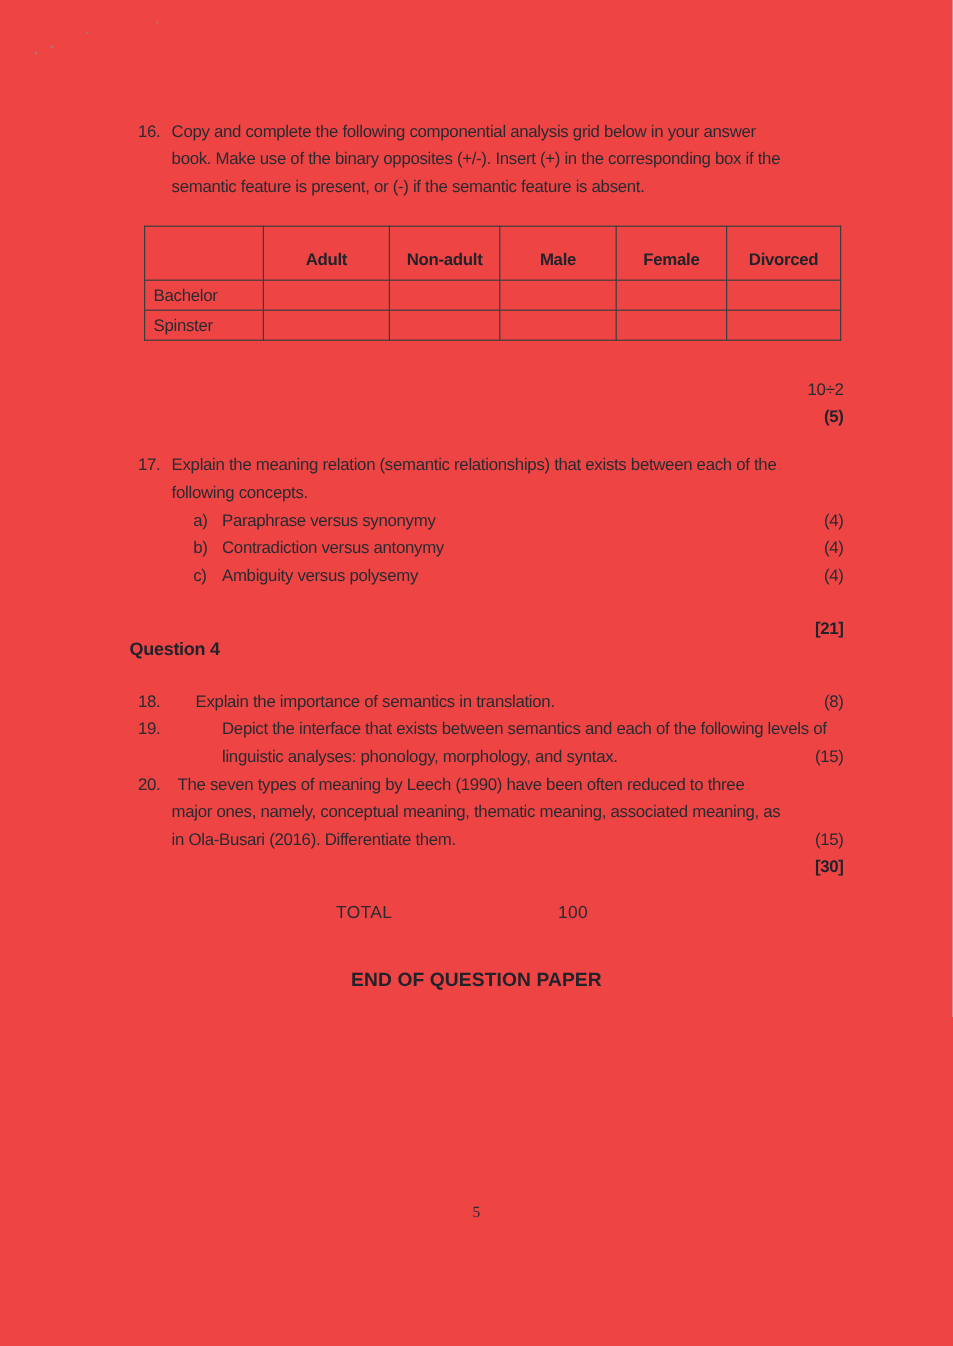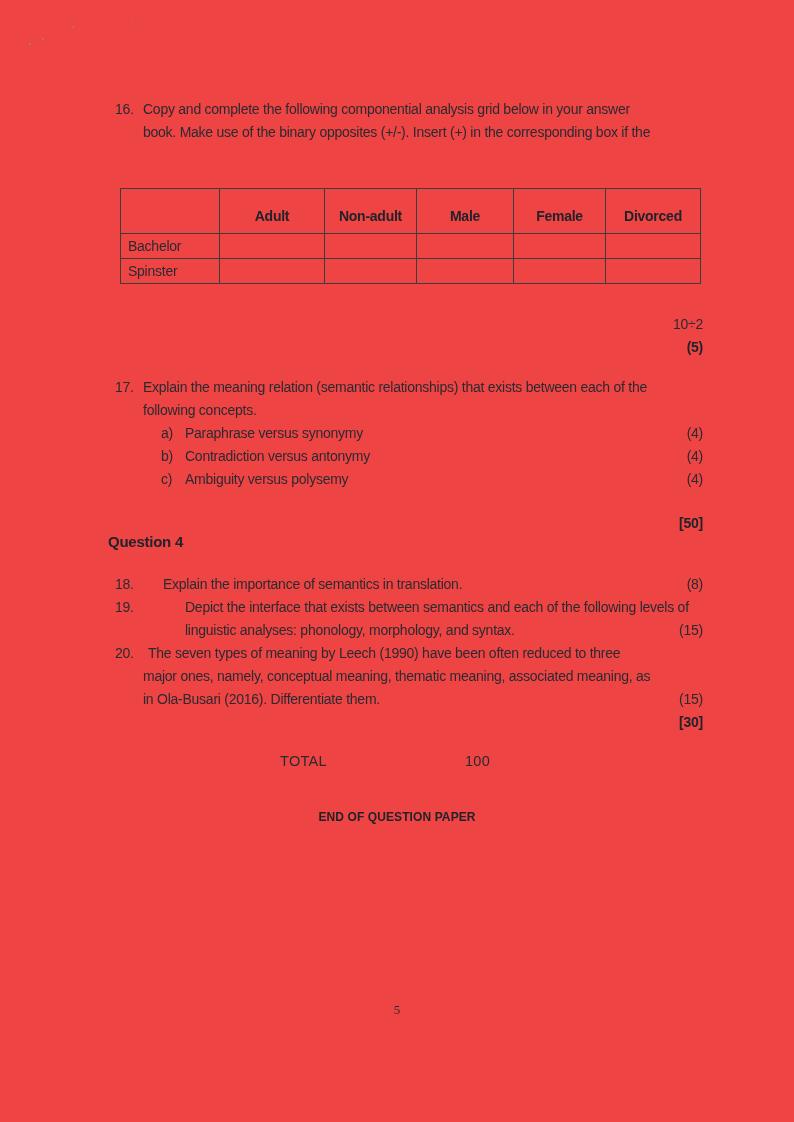--- a/index.html
+++ b/index.html
@@ -67,21 +67,21 @@
 
   .total-label { position: absolute; left: 280px; top: 750px; font-size: 14.5px; letter-spacing: 0.3px; }
   .total-value { position: absolute; left: 465px; top: 750px; font-size: 14.5px; letter-spacing: 0.3px; }
 
   .end-text {
     position: absolute;
     left: 0; top: 806px;
     width: 794px;
     text-align: center;
     font-weight: bold;
-    font-size: 12px;
+    font-size: 16px;
     letter-spacing: 0.1px;
     color: #22222a;
   }
   .page-number {
     position: absolute;
     left: 0; top: 998px;
     width: 794px;
     text-align: center;
     font-family: "Liberation Serif", serif;
     font-size: 13px;
@@ -96,20 +96,21 @@
   <span class="speck" style="left:29px; top:43px; opacity:.8;"></span>
   <span class="speck" style="left:42px; top:38px; opacity:.7;"></span>
   <span class="speck" style="left:72px; top:26px; opacity:.6;"></span>
   <span class="speck" style="left:130px; top:18px; opacity:.4;"></span>
 
   <section class="q" style="top:98px;">
     <span class="qnum">16.</span>
     <div class="qbody">
       <div class="line">Copy and complete the following componential analysis grid below in your answer</div>
       <div class="line">book. Make use of the binary opposites (+/-). Insert (+) in the corresponding box if the</div>
+      <div class="line">semantic feature is present, or (-) if the semantic feature is absent.</div>
     </div>
   </section>
 
   <table class="grid">
     <colgroup>
       <col style="width:99px">
         <col style="width:105px">
         <col style="width:92px">
       <col style="width:97px">
         <col style="width:92px">
@@ -166,21 +167,21 @@
         <span class="mark">(4)</span>
       </div>
       <div class="sub">
         <span class="sletter">c)</span>
         <span class="stext">Ambiguity versus polysemy</span>
         <span class="mark">(4)</span>
       </div>
     </div>
   </section>
 
-  <div class="right b" style="top:512px;">[50]</div>
+  <div class="right b" style="top:512px;">[21]</div>
 
   <h2 class="section-heading" style="top:530px;">Question 4</h2>
 
   <section class="q" style="top:573px;gap:20px;">
     <span class="qnum">18.</span>
     <div class="qbody">
       <div class="mline">
         <span class="txt">Explain the importance of semantics in translation.</span>
         <span class="mark">(8)</span>
       </div>

